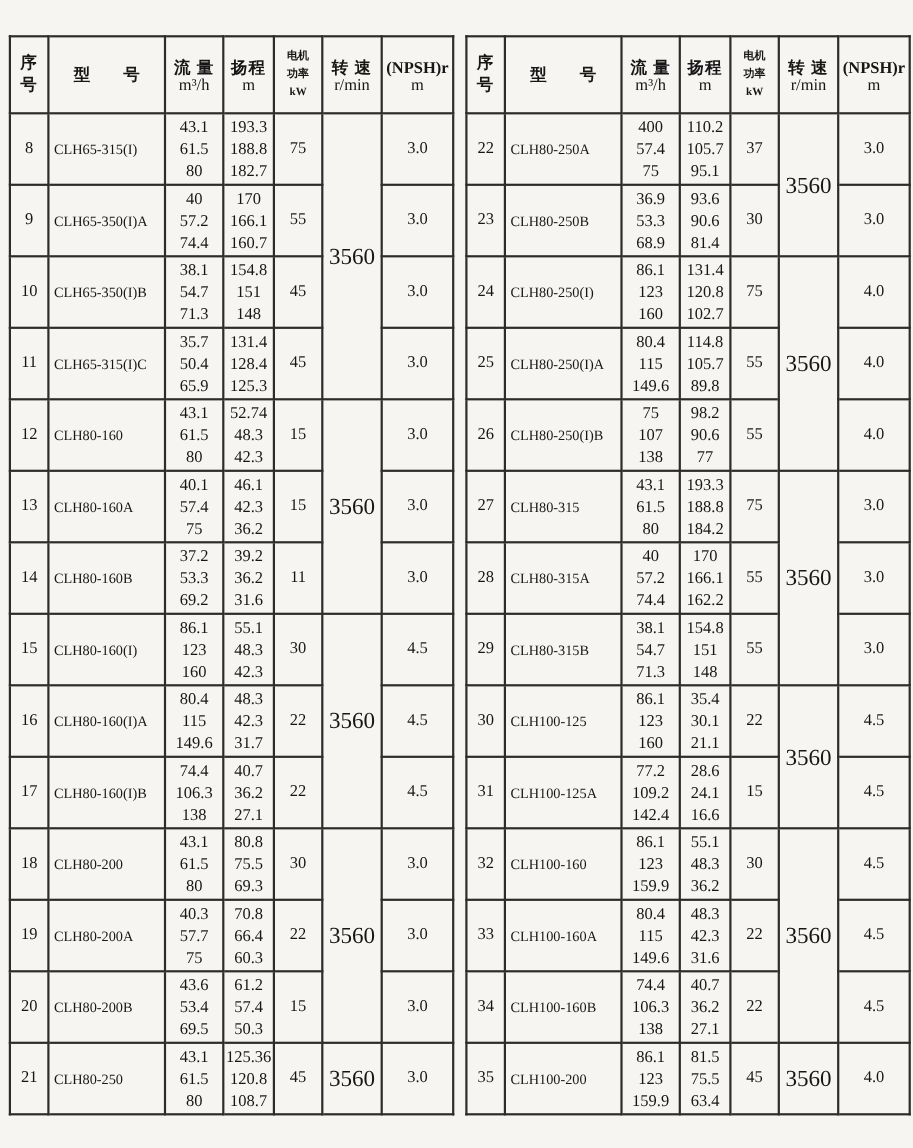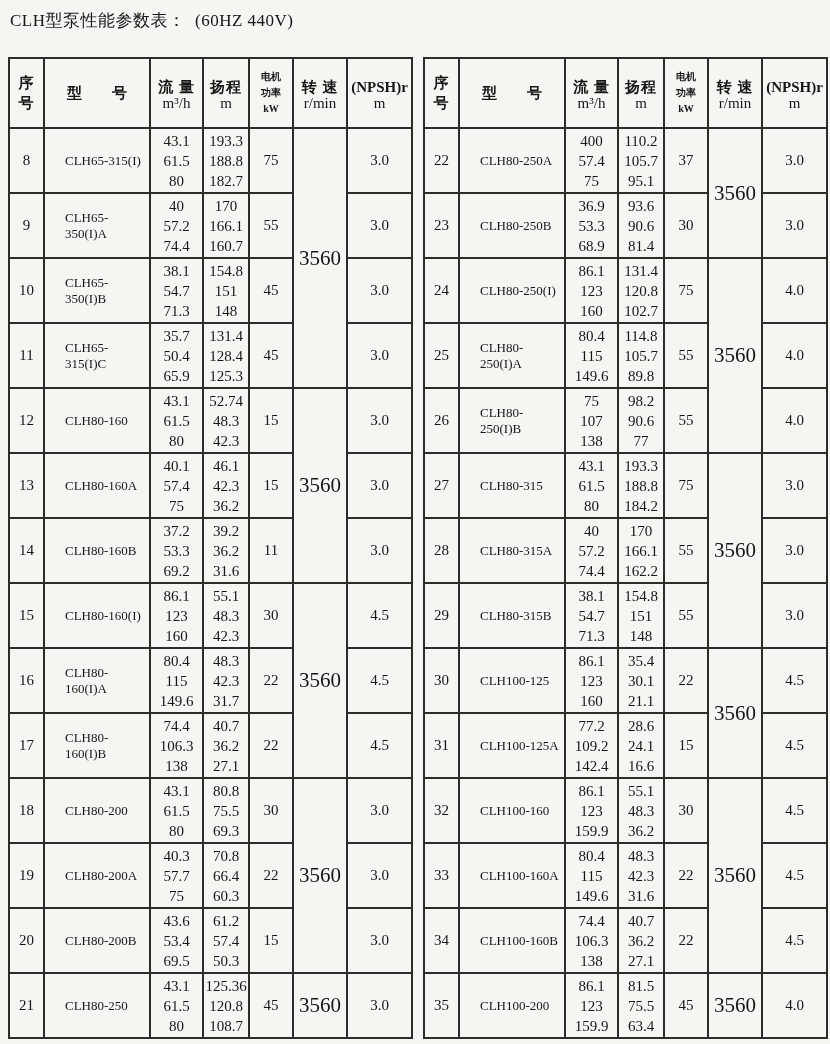--- a/index.html
+++ b/index.html
@@ -31,29 +31,28 @@
     overflow:hidden;
   }
   .pump-table thead tr { height:70px; }
   .pump-table tbody tr { height:65px; }
   th { font-weight:bold; font-size:15px; }
   th .hline { line-height:20px; letter-spacing:1px; }
   th .unit { font-size:15px; font-weight:normal; line-height:13px; letter-spacing:0; }
   th.power-h .pline { font-size:10px; line-height:16px; letter-spacing:0; }
   th.npsh-h .hline { font-size:15px; letter-spacing:0; }
   td { font-size:15px; }
-  td.model { text-align:left; padding-left:20px; font-size:13px; }
+  td.model { text-align:left; padding-left:4px; font-size:13px; }
   td.nums div { line-height:20px; }
   td.speed { font-size:21px; }
 </style>
 </head>
 <body>
 
 <div class="page">
-  <div class="title">CLH型泵性能参数表：  (60HZ 440V)</div>
 
   <div class="tables">
 
     <table class="pump-table">
       <colgroup>
         <col style="width:35px">
           <col style="width:106px">
           <col style="width:53px">
         <col style="width:46px">
           <col style="width:44px">

